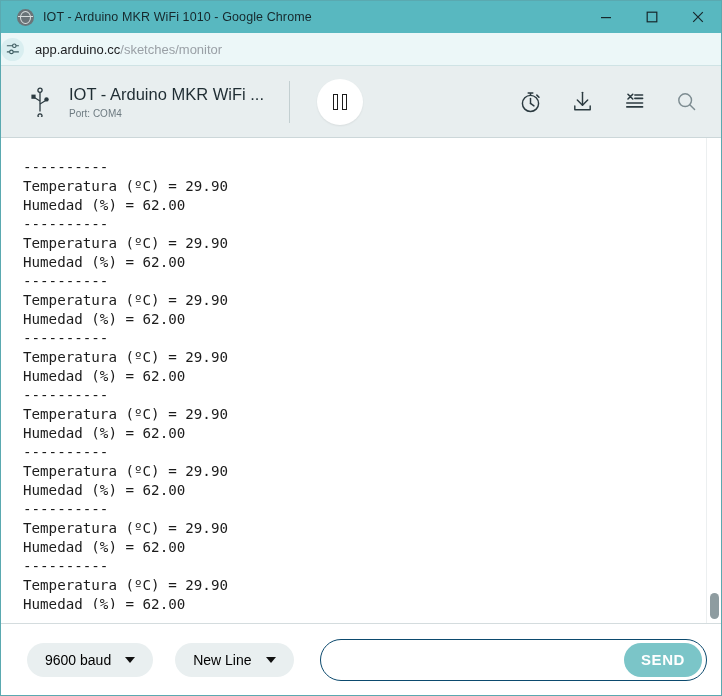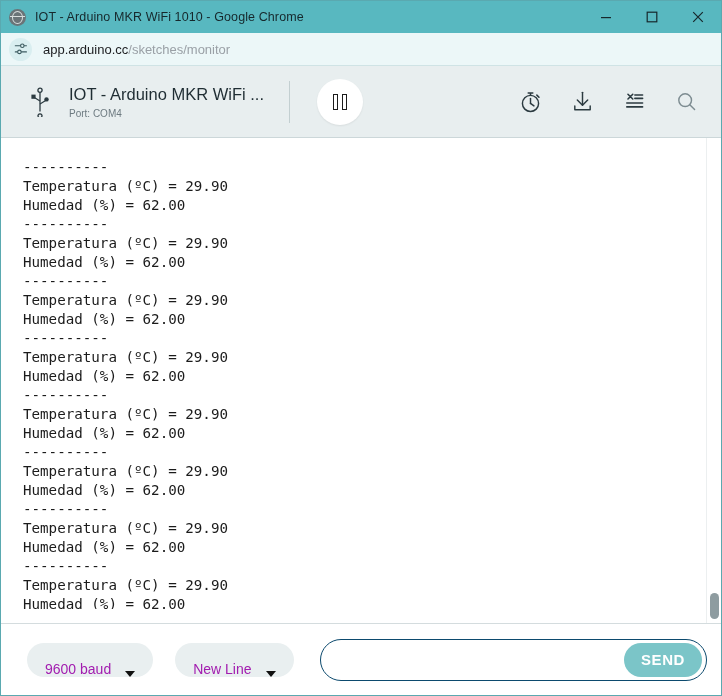--- a/index.html
+++ b/index.html
@@ -28,21 +28,21 @@
     overflow: hidden;
   }
 
   
   #title-bar {
     height: 32px;
     min-height: 32px;
     background: #58b8c0;
     display: flex;
     align-items: center;
-    padding-left: 8px;
+    padding-left: 16px;
     box-sizing: border-box;
     position: relative;
   }
   #app-icon {
     width: 17px;
     height: 17px;
     border-radius: 50%;
     background: #6a7478;
     position: relative;
     margin-right: 9px;
@@ -88,21 +88,20 @@
   }
   .win-btn svg { display: block; }
 
   
   #address-bar {
     height: 28px;
     min-height: 33px;
     background: #ecf7f8;
     display: flex;
     align-items: center;
-    padding-left: 8px;
     box-sizing: border-box;
     border-bottom: 1px solid #cfe3e5;
   }
   #site-settings-icon {
     width: 23px;
     height: 23px;
     border-radius: 50%;
     background: #d9eef0;
     display: flex;
     align-items: center;
@@ -245,24 +244,24 @@
     display: flex;
     align-items: center;
     padding: 0 14px 0 26px;
     box-sizing: border-box;
   }
   .pill-select {
     height: 34px;
     border-radius: 17px;
     background: #e9eff0;
     display: flex;
-    align-items: flex-end;
+    align-items: center;
     padding: 0 18px;
     font-size: 14px;
-    color: #a21caf;
+    color: #000000;
     cursor: pointer;
     white-space: nowrap;
     flex: 0 0 auto;
   }
   .pill-select .caret {
     margin-left: 14px;
     width: 0; height: 0;
     border-left: 5.5px solid transparent;
     border-right: 5.5px solid transparent;
     border-top: 6.5px solid #111111;

